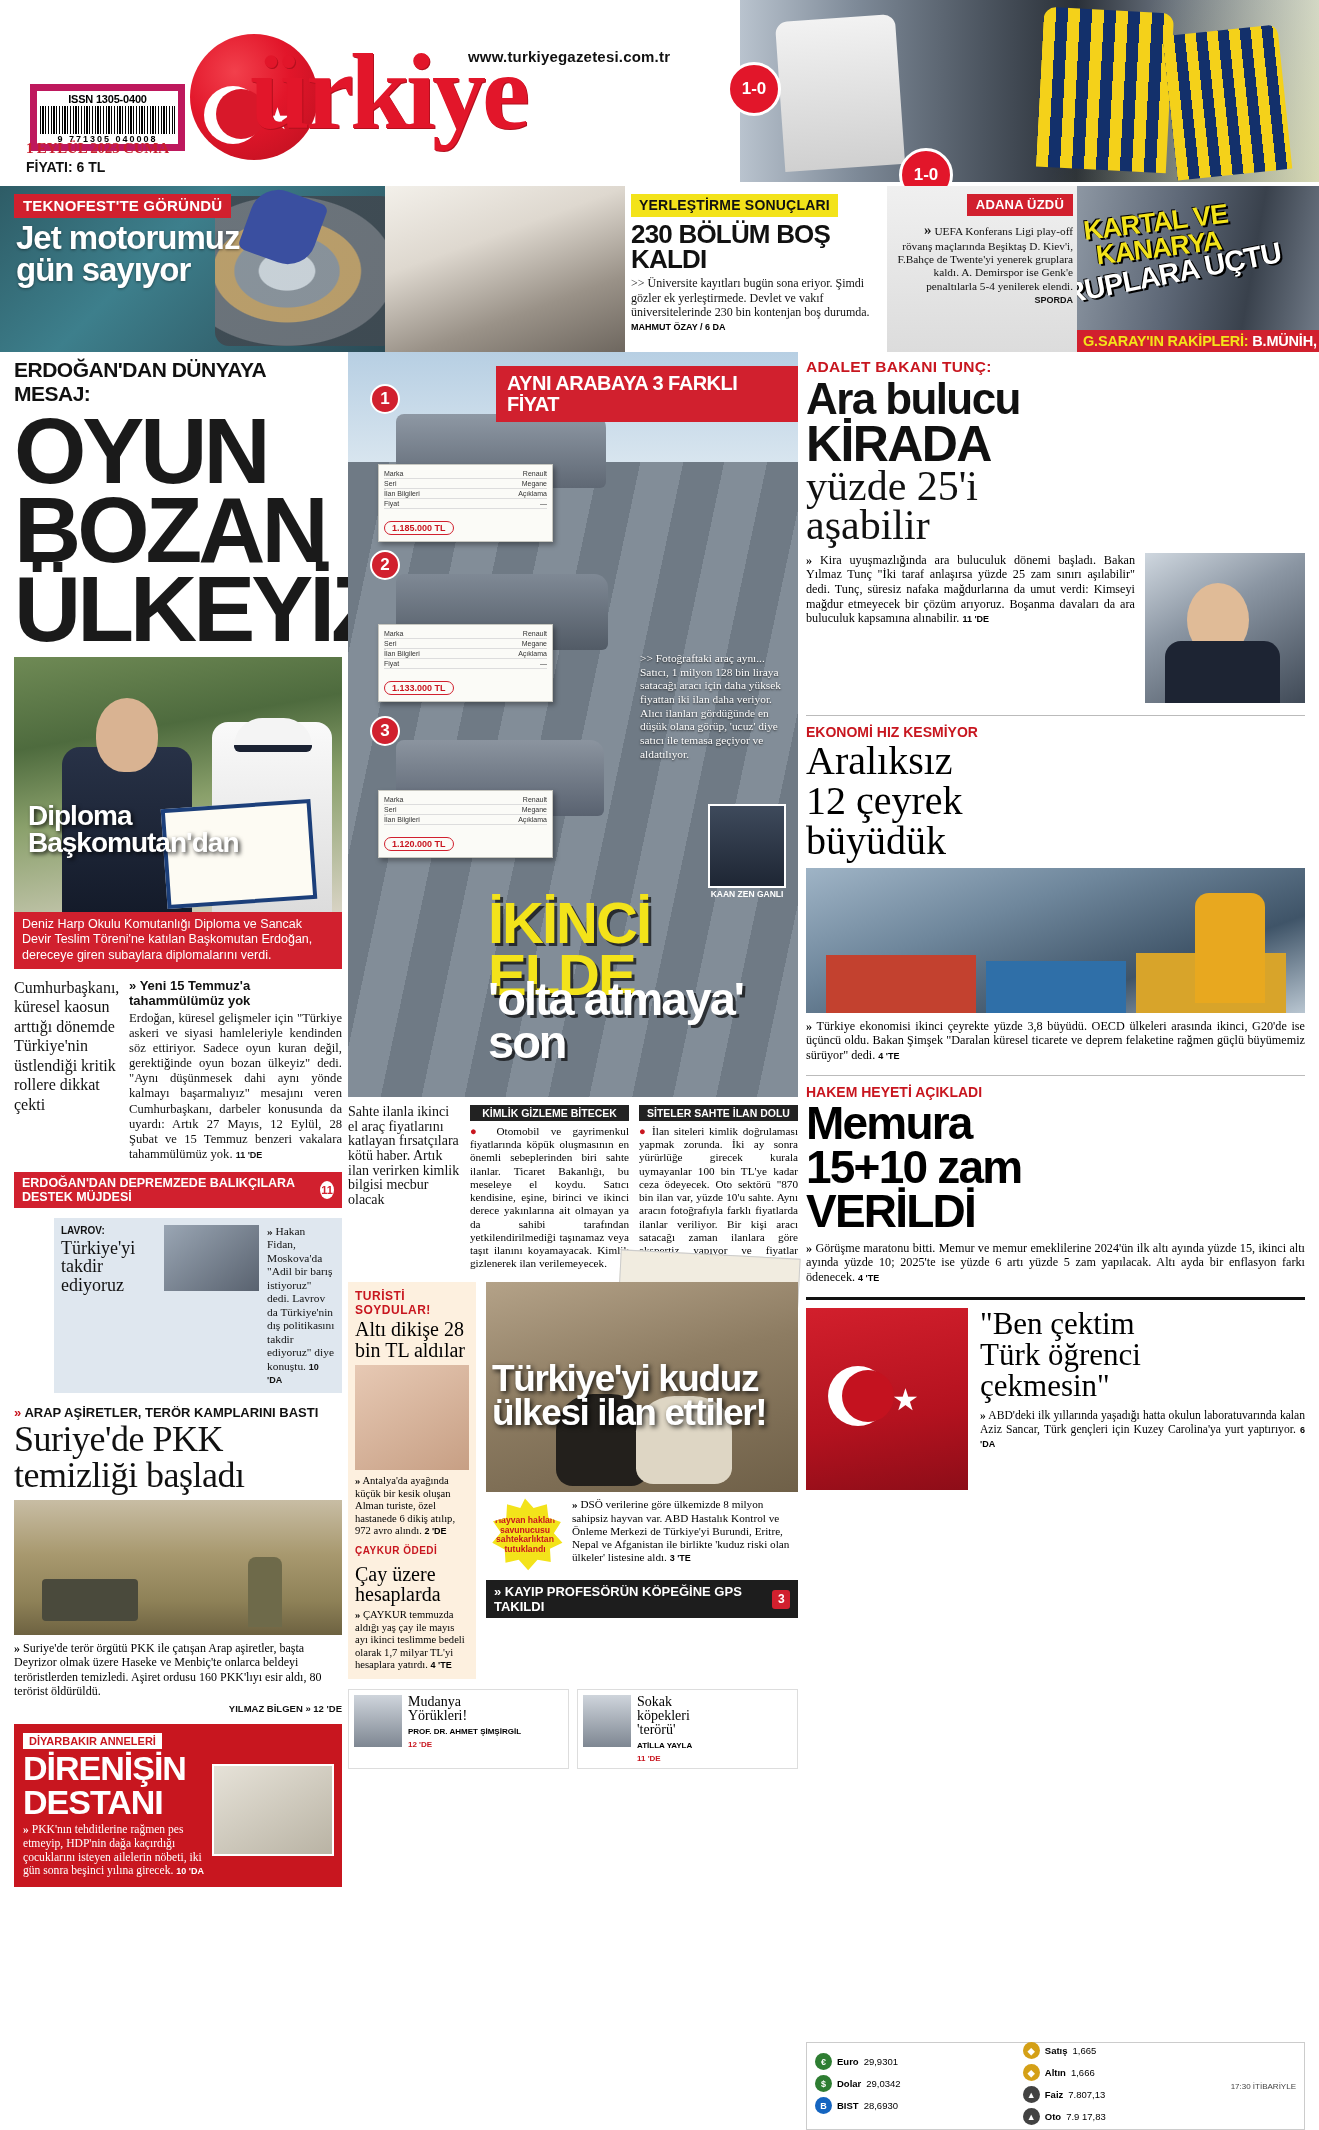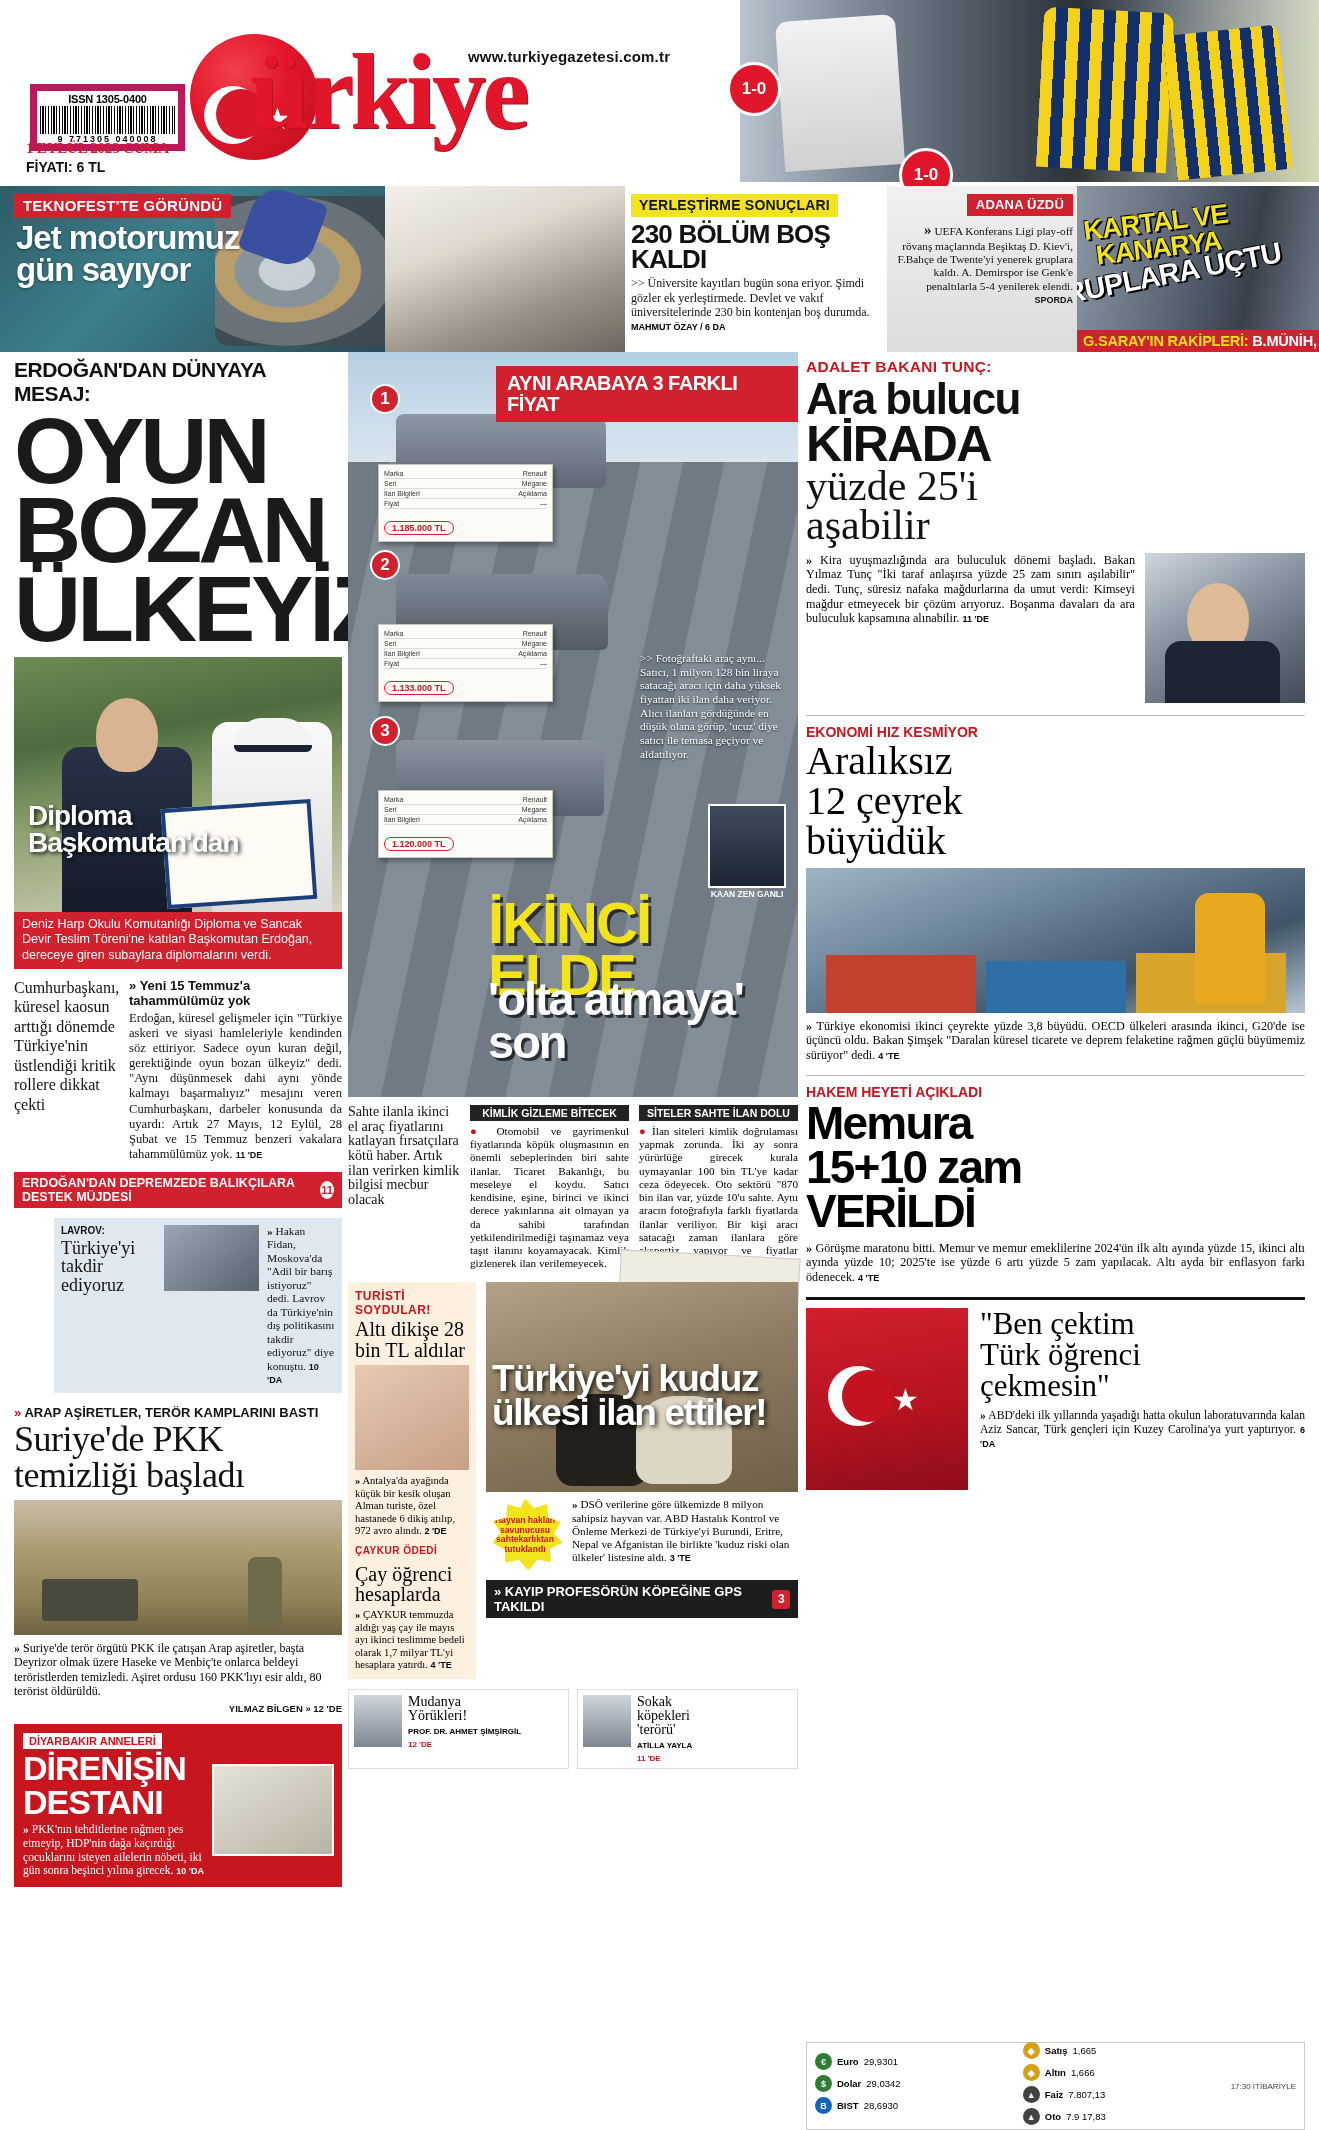--- a/index.html
+++ b/index.html
@@ -593,21 +593,21 @@
         <div class="turist-box">
           <div class="turist-kick">TURİSTİ SOYDULAR!</div>
           <div class="turist-head">Altı dikişe 28 bin TL aldılar</div>
           <div class="turist-photo"></div>
           <div class="turist-body">
             <span style="font-weight:bold;">»</span>
             <span>Antalya'da ayağında küçük bir kesik oluşan Alman turiste, özel hastanede 6 dikiş atılıp, 972 avro alındı.</span>
             <b class="pg">2 'DE</b>
           </div>
           <div class="turist-kick" style="font-size:10px; margin-top:7px;">ÇAYKUR ÖDEDİ</div>
-          <div class="cay-head">Çay öğrenci hesaplarda</div>
+          <div class="cay-head">Çay üzere hesaplarda</div>
           <div class="turist-body">
             <span style="font-weight:bold;">»</span>
             <span>ÇAYKUR temmuzda aldığı yaş çay ile mayıs ayı ikinci teslimme bedeli olarak 1,7 milyar TL'yi hesaplara yatırdı.</span>
             <b class="pg">4 'TE</b>
           </div>
         </div>
 
         <div class="kuduz-box">
           <div class="map-photo"></div>
           <div class="dog-photo">

